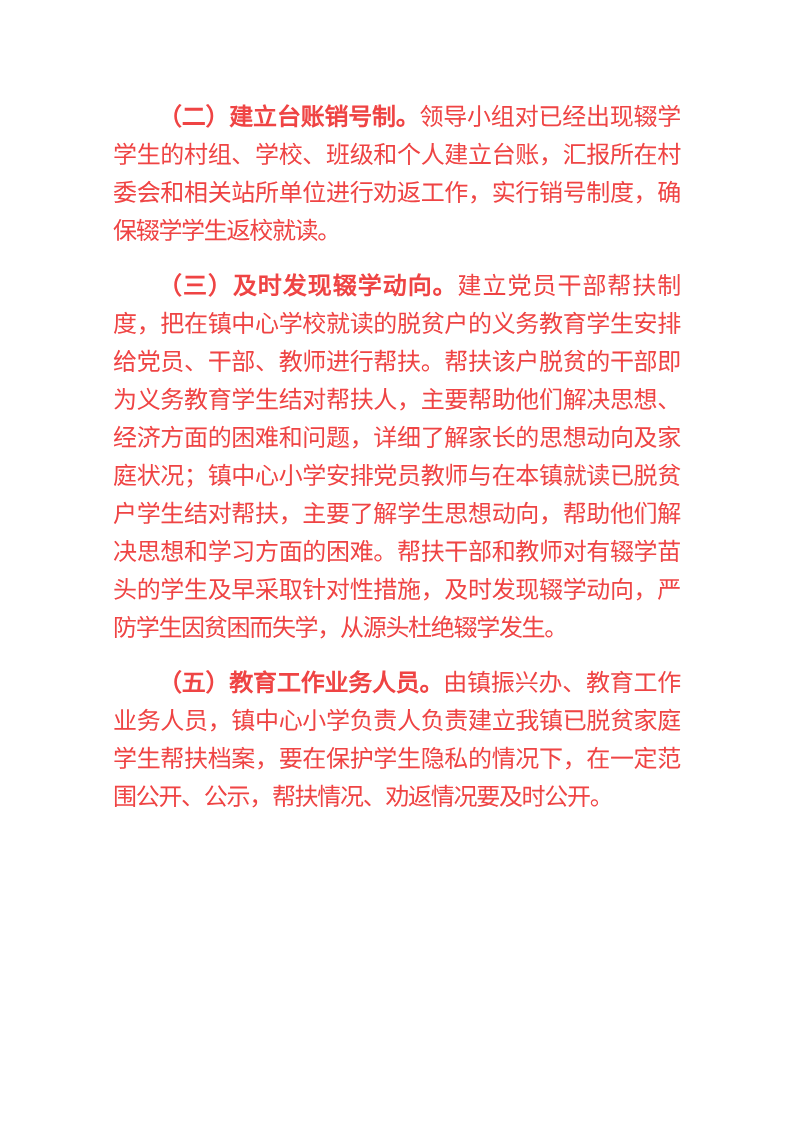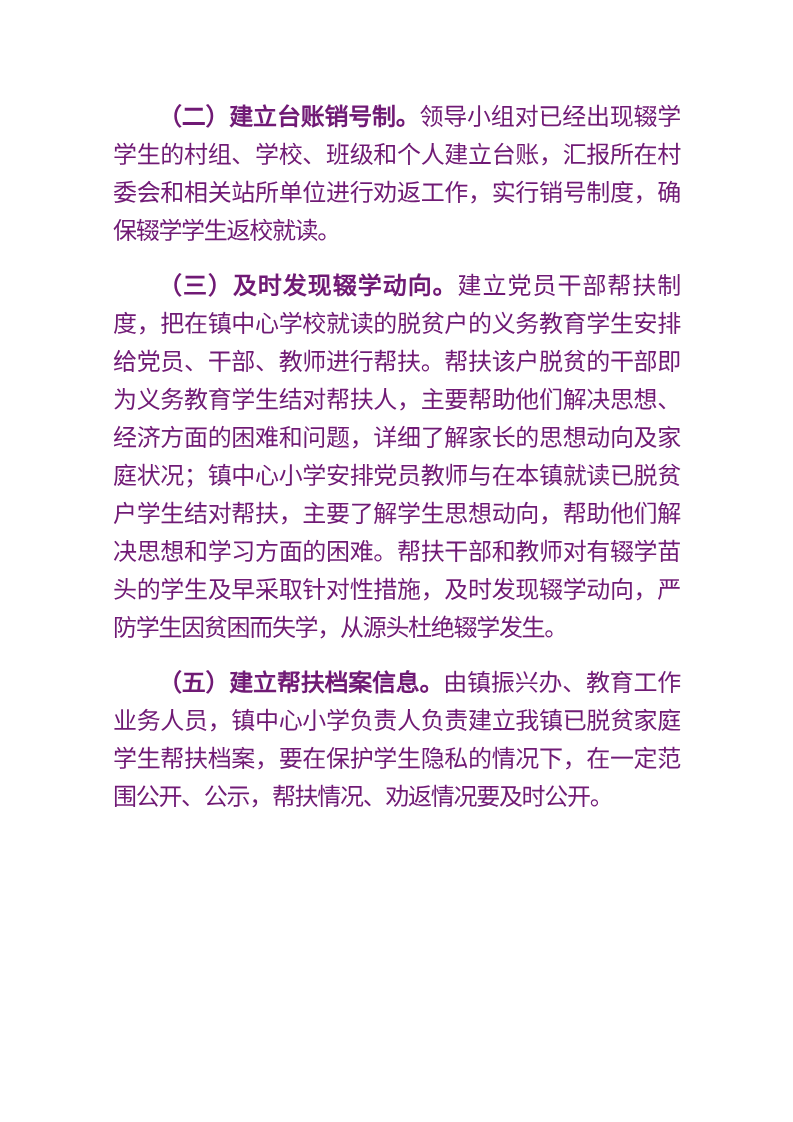--- a/index.html
+++ b/index.html
@@ -13,21 +13,21 @@
     height: 1122px;
     margin: 0 auto;
     background: #ffffff;
     box-sizing: border-box;
     padding: 98px 113px 0 113px;
     overflow: hidden;
     font-family: "Liberation Serif", "DejaVu Serif", serif;
     font-size: 24px;
     line-height: 38px;
     letter-spacing: -1.3px;
-    color: #701a75;
+    color: #ef4444;
   }
   .para {
     margin: 0 0 17px 0;
     text-indent: 45px;
     text-align: justify;
     text-justify: inter-ideograph;
     word-break: break-all;
   }
   .para .lead {
     font-weight: bold;
@@ -36,15 +36,15 @@
 </head>
 <body>
 
 <div class="page">
 
   <p class="para"><span class="lead">（二）建立台账销号制。</span><span>领导小组对已经出现辍学学生的村组、学校、班级和个人建立台账，汇报所在村委会和相关站所单位进行劝返工作，实行销号制度，确保辍学学生返校就读。</span></p>
 
   <p class="para"><span class="lead">（三）及时发现辍学动向。</span><span>建立党员干部帮扶制度，把在镇中心学校就读的脱贫户的义务教育学生安排给党员、干部、教师进行帮扶。帮扶该户脱贫的干部即为义务教育学生结对帮扶人，主要帮助他们解决思想、经济方面的困难和问题，详细了解家长的思想动向及家庭状况；镇中心小学安排党员教师与在本镇就读已脱贫户学生结对帮扶，主要了解学生思想动向，帮助他们解决思想和学习方面的困难。帮扶干部和教师对有辍学苗头的学生及早采取针对性措施，及时发现辍学动向，严防学生因贫困而失学，从源头杜绝辍学发生。</span></p>
 
 
-  <p class="para"><span class="lead">（五）建立帮扶档案信息。</span><span>由镇振兴办、教育工作业务人员，镇中心小学负责人负责建立我镇已脱贫家庭学生帮扶档案，要在保护学生隐私的情况下，在一定范围公开、公示，帮扶情况、劝返情况要及时公开。</span></p>
+  <p class="para"><span class="lead">（五）教育工作业务人员。</span><span>由镇振兴办、教育工作业务人员，镇中心小学负责人负责建立我镇已脱贫家庭学生帮扶档案，要在保护学生隐私的情况下，在一定范围公开、公示，帮扶情况、劝返情况要及时公开。</span></p>
 
 </div>
 
 </body></html>

